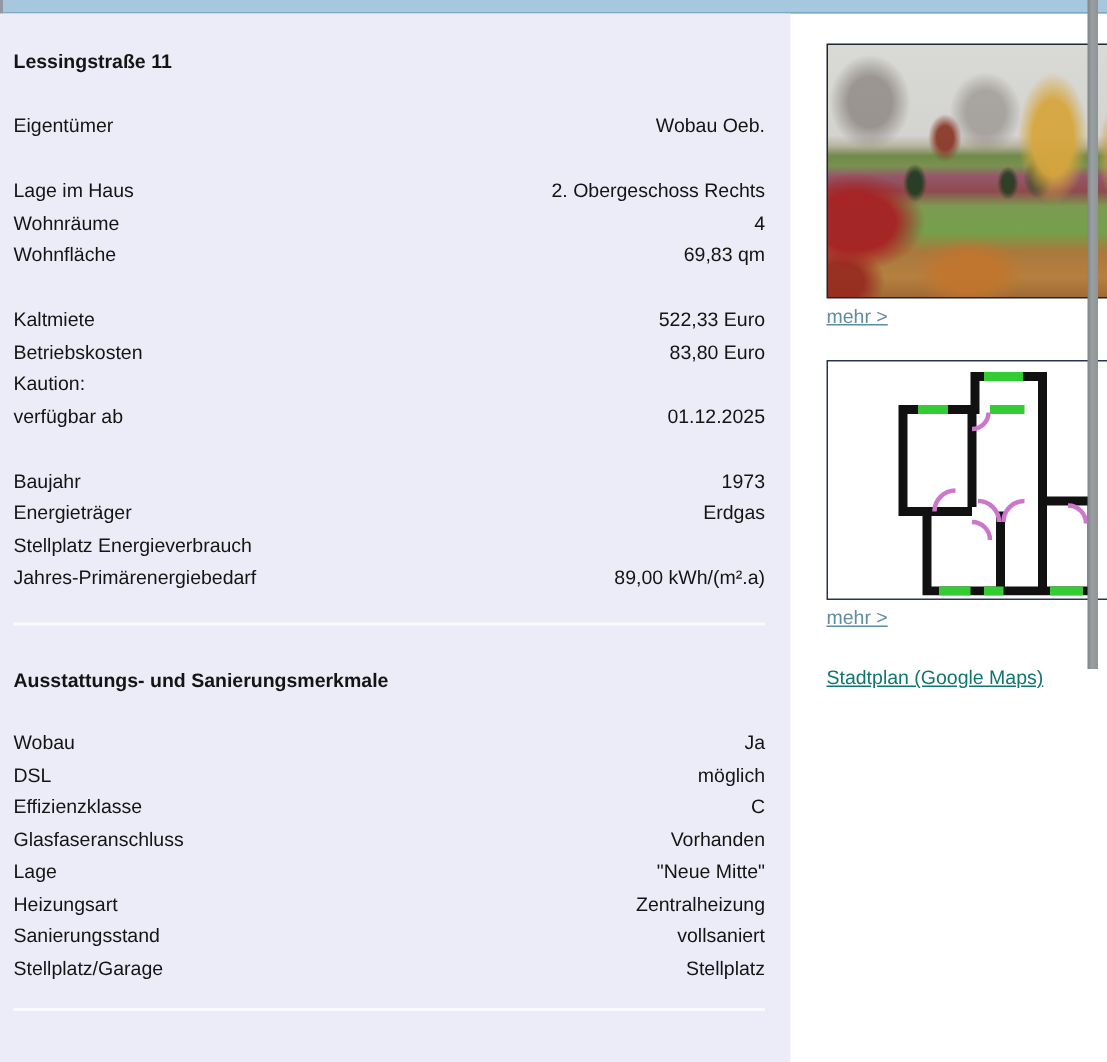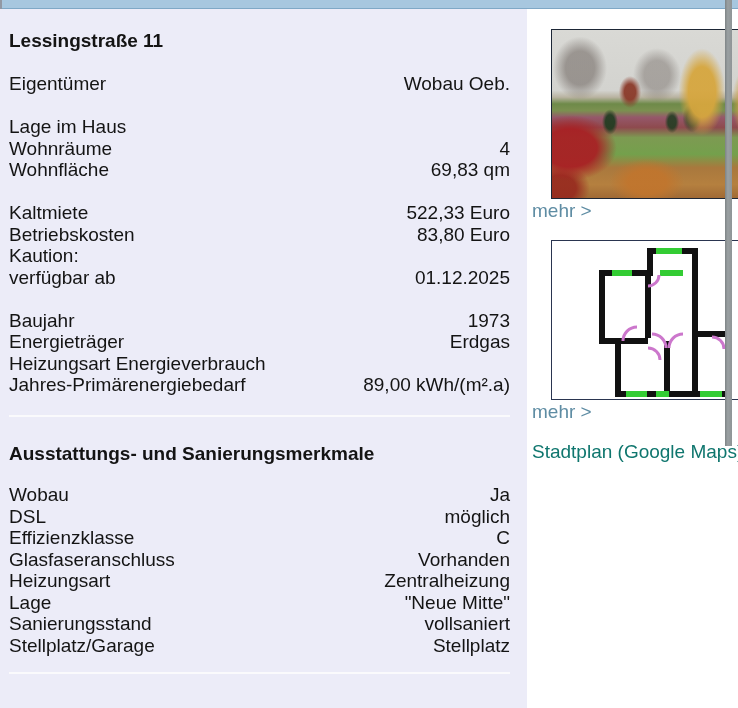--- a/index.html
+++ b/index.html
@@ -1,19 +1,19 @@
 <!DOCTYPE html>
 <html><head>
 <meta charset="utf-8">
 <style>
   html,body { margin:0; padding:0; background:#fff; }
   .page {
     position:relative; width:738px; height:708px; overflow:hidden;
     background:#ffffff; font-family:"Liberation Sans", sans-serif;
-    font-size:19px; color:#141414;
+    font-size:13px; color:#141414;
   }
   .top-strip {
     position:absolute; top:0; left:0; width:738px; height:9px;
     background:#a7c7df; border-bottom:1px solid #7fa8c6; box-sizing:border-box;
   }
   .left-edge {
     position:absolute; top:0; left:0; width:2px; height:708px; background:#9298a3;
   }
   .panel {
     position:absolute; top:9px; left:0; width:527px; height:699px;
@@ -47,21 +47,21 @@
       radial-gradient(ellipse 12px 18px at 140px 88px, rgba(40,70,40,.7) 45%, rgba(40,70,40,0) 80%),
       radial-gradient(ellipse 36px 42px at 28px 38px,  rgba(95,85,80,.5) 40%, rgba(95,85,80,0) 75%),
       radial-gradient(ellipse 32px 36px at 105px 45px, rgba(100,90,85,.4) 40%, rgba(100,90,85,0) 75%),
       linear-gradient(180deg,#d9d9d5 0%,#d3d3cf 36%,#b9b3a1 40%,#6e8a49 44%,#7b9050 48%,#95586a 52%,#8e4a4e 58%,#7d9a52 64%,#74a04c 74%,#a9783d 82%,#b5803f 92%,#a06a35 100%);
   }
   .plan {
     position:absolute; top:240px; left:551px; width:200px; height:158px;
     border:1px solid #2a3550; background:#ffffff;
   }
   .link {
-    position:absolute; left:532px; cursor:pointer;
+    position:absolute; left:551px; text-decoration:underline; cursor:pointer;
     line-height:16px; white-space:nowrap;
   }
   .link.muted { color:#5e8ca3; }
   .link.blue  { color:#0f766e; }
   .more-photo { top:203px; }
   .more-plan  { top:404px; }
   .map-link   { top:444px; }
   .scrollbar {
     position:absolute; top:0; left:725px; width:7px; height:446px;
     background:linear-gradient(90deg,#7e8486,#9aa0a2 40%,#8f9496);
@@ -84,20 +84,21 @@
 
     <div class="row">
       <span class="lbl">Eigentümer</span>
       <span class="val">Wobau Oeb.</span>
     </div>
 
     <div class="gap"></div>
 
     <div class="row">
       <span class="lbl">Lage im Haus</span>
+      <span class="val">2. Obergeschoss Rechts</span>
     </div>
     <div class="row">
       <span class="lbl">Wohnräume</span>
       <span class="val">4</span>
     </div>
     <div class="row">
       <span class="lbl">Wohnfläche</span>
       <span class="val">69,83 qm</span>
     </div>
 
@@ -123,21 +124,21 @@
 
     <div class="row">
       <span class="lbl">Baujahr</span>
       <span class="val">1973</span>
     </div>
     <div class="row">
       <span class="lbl">Energieträger</span>
       <span class="val">Erdgas</span>
     </div>
     <div class="row">
-      <span class="val">Heizungsart Energieverbrauch</span>
+      <span class="val">Stellplatz Energieverbrauch</span>
     </div>
     <div class="row">
       <span class="lbl">Jahres-Primärenergiebedarf</span>
       <span class="val">89,00 kWh/(m².a)</span>
     </div>
 
     <div class="hr"></div>
 
     <div class="heading">Ausstattungs- und Sanierungsmerkmale</div>
 
@@ -153,26 +154,26 @@
     </div>
     <div class="row">
       <span class="lbl">Effizienzklasse</span>
       <span class="val">C</span>
     </div>
     <div class="row">
       <span class="lbl">Glasfaseranschluss</span>
       <span class="val">Vorhanden</span>
     </div>
     <div class="row">
+      <span class="lbl">Lage</span>
+      <span class="val">"Neue Mitte"</span>
+    </div>
+    <div class="row">
       <span class="lbl">Heizungsart</span>
       <span class="val">Zentralheizung</span>
-    </div>
-    <div class="row">
-      <span class="lbl">Lage</span>
-      <span class="val">"Neue Mitte"</span>
     </div>
     <div class="row">
       <span class="lbl">Sanierungsstand</span>
       <span class="val">vollsaniert</span>
     </div>
     <div class="row">
       <span class="lbl">Stellplatz/Garage</span>
       <span class="val">Stellplatz</span>
     </div>
 

